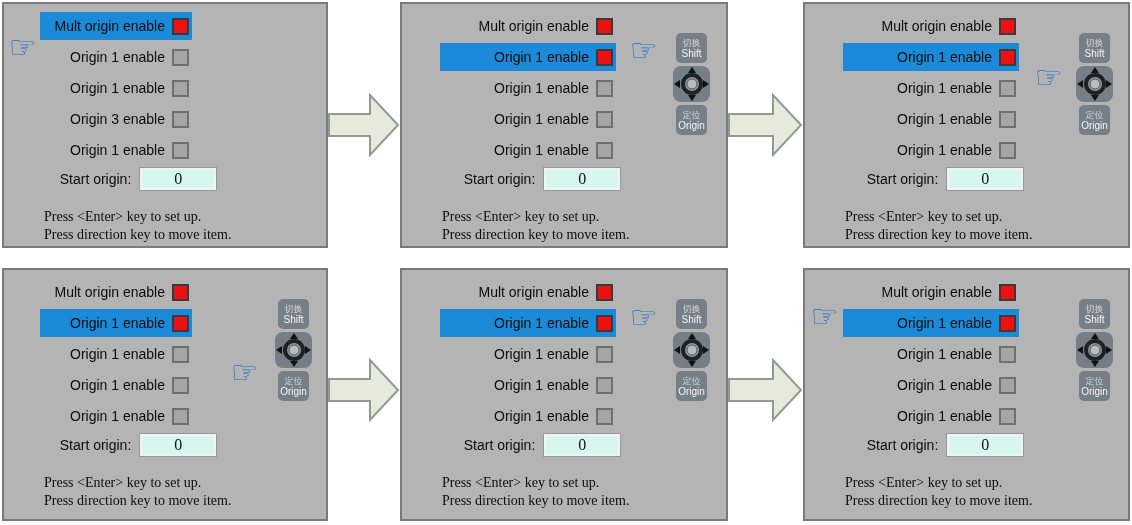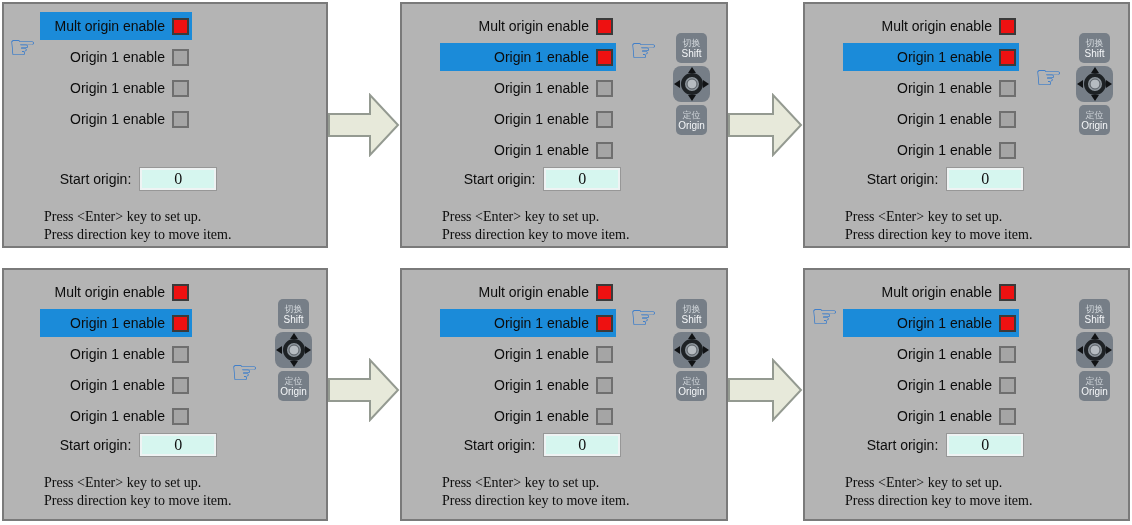--- a/index.html
+++ b/index.html
@@ -99,20 +99,24 @@
         <div class="menu-row highlighted">
           <span class="menu-label">Mult origin enable</span>
           <span class="checkbox red"></span>
         </div>
         <div class="menu-row">
           <span class="menu-label">Origin 1 enable</span>
           <span class="checkbox gray"></span>
         </div>
         <div class="menu-row">
           <span class="menu-label">Origin 1 enable</span>
+          <span class="checkbox gray"></span>
+        </div>
+        <div class="menu-row">
+          <span class="menu-label">Origin 3 enable</span>
           <span class="checkbox gray"></span>
         </div>
         <div class="menu-row">
           <span class="menu-label">Origin 1 enable</span>
           <span class="checkbox gray"></span>
         </div>
       </div>
 
     <div class="hand" style="left: 2px; top: 29px;">☞</div>
 

